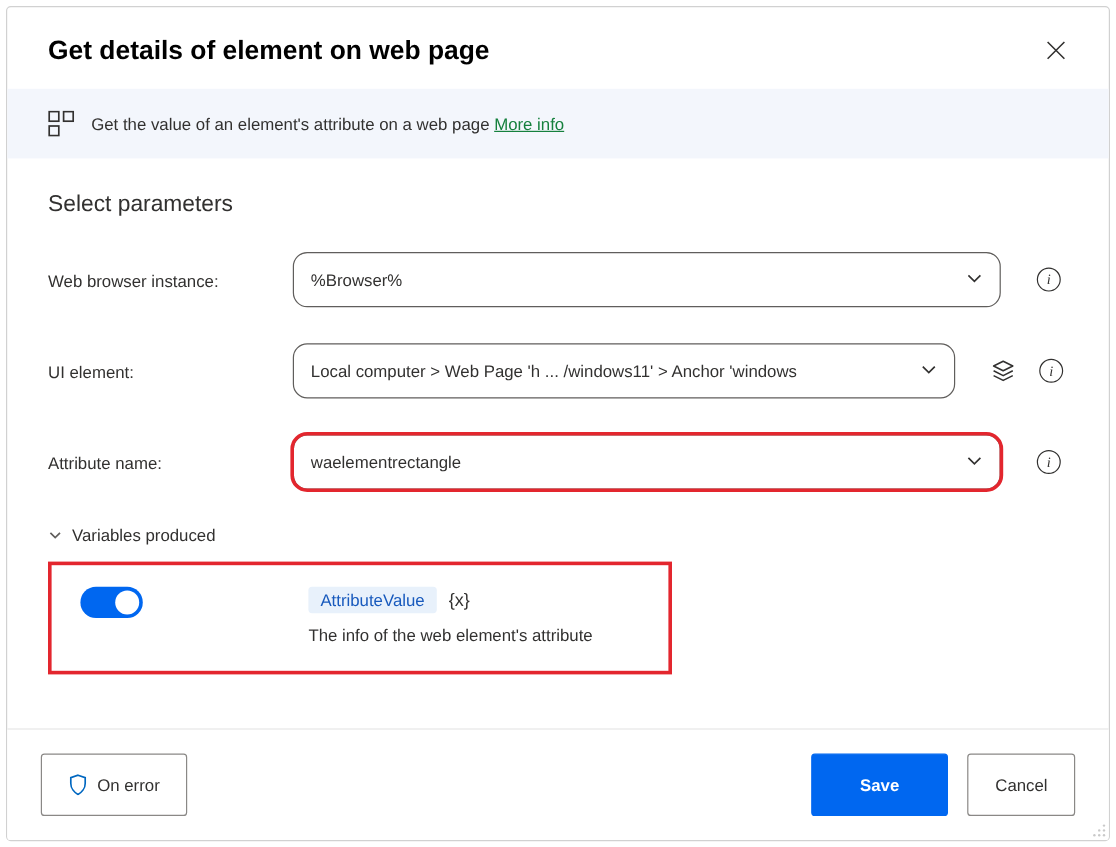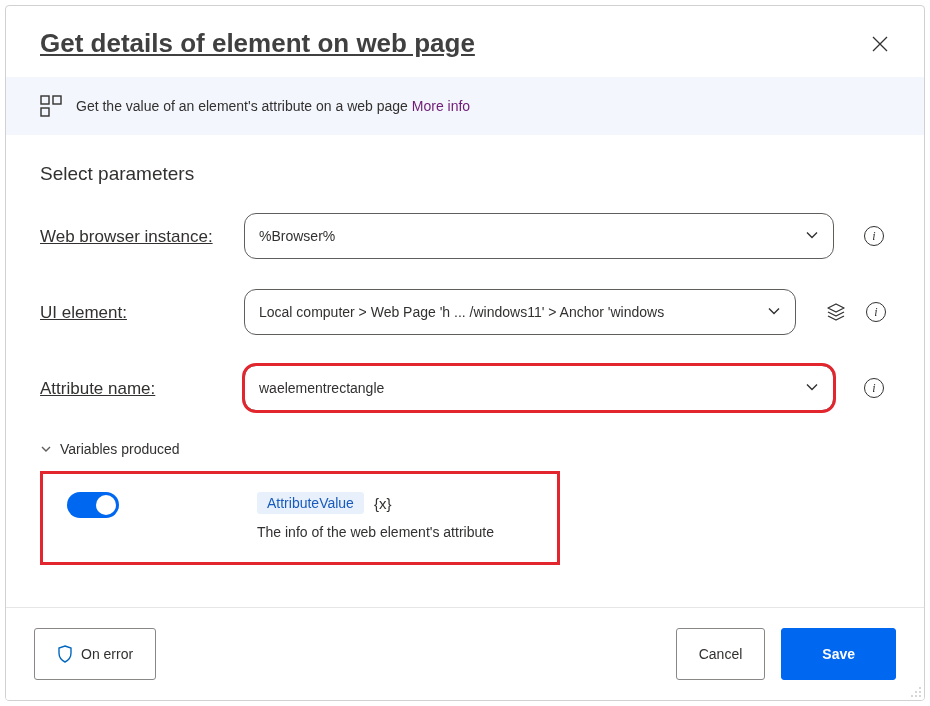--- a/index.html
+++ b/index.html
@@ -24,24 +24,23 @@
       position: relative;
       overflow: hidden;
     }
     .header {
       display: flex;
       align-items: center;
       justify-content: space-between;
       padding: 22px 30px 18px 34px;
     }
     .header-title {
-      font-size: 26px;
+      font-size: 22px;
       font-weight: 600;
-      color: #404040;
-      text-decoration: underline;
+      color: #000000;
     }
     .close-btn {
       background: none;
       border: none;
       cursor: pointer;
       padding: 6px;
       display: flex;
       align-items: center;
       justify-content: center;
     }
@@ -49,21 +48,21 @@
 
     .info-bar {
       background: #f3f6fc;
       padding: 18px 34px;
       display: flex;
       align-items: center;
       gap: 14px;
     }
     .info-bar-icon { display: flex; }
     .info-bar-text { font-size: 14px; color: #323130; }
-    .info-bar-link { color: #701a75; cursor: pointer; }
+    .info-bar-link { color: #15803d; text-decoration: underline; cursor: pointer; }
 
     .body {
       padding: 28px 34px 10px 34px;
       flex: 1;
       overflow-y: auto;
     }
     .section-title {
       font-size: 19px;
       font-weight: 400;
       color: #323130;
@@ -71,24 +70,23 @@
     }
     .field-row {
       display: flex;
       align-items: center;
       margin-bottom: 30px;
       gap: 14px;
     }
     .field-label {
       width: 190px;
       min-width: 190px;
-      font-size: 17px;
+      font-size: 14px;
       color: #323130;
       padding-top: 2px;
-      text-decoration: underline;
     }
     .field-control {
       flex: 1;
       max-width: 590px;
       position: relative;
     }
     .select-box {
       width: 100%;
       height: 46px;
       border: 1px solid #605e5c;
@@ -336,25 +334,25 @@
   </div>
 
   <div class="footer">
     <button class="btn btn-secondary">
       <svg width="16" height="18" viewBox="0 0 16 18">
           <path d="M8 1 L14 3 V8 C14 12 11 15.5 8 17 C5 15.5 2 12 2 8 V3 Z" stroke="#0067c0" stroke-width="1.4" fill="none"></path>
         </svg>
       <span>On error</span>
     </button>
     <div class="footer-right">
+      <button class="btn btn-primary">
+        <span>Save</span>
+      </button>
       <button class="btn btn-secondary">
         <span>Cancel</span>
-      </button>
-      <button class="btn btn-primary">
-        <span>Save</span>
       </button>
     </div>
   </div>
 
   <svg class="resize-handle" viewBox="0 0 14 14">
     <circle cx="12" cy="4" r="1" fill="#888"></circle>
       <circle cx="8" cy="8" r="1" fill="#888"></circle>
       <circle cx="12" cy="8" r="1" fill="#888"></circle>
       <circle cx="4" cy="12" r="1" fill="#888"></circle>
       <circle cx="8" cy="12" r="1" fill="#888"></circle>

